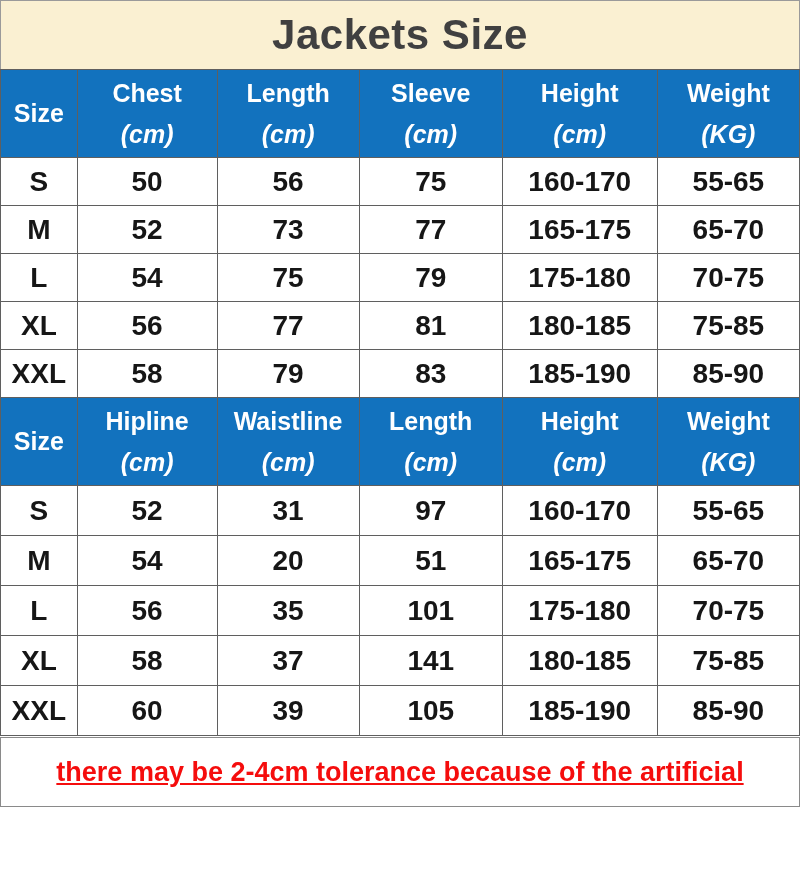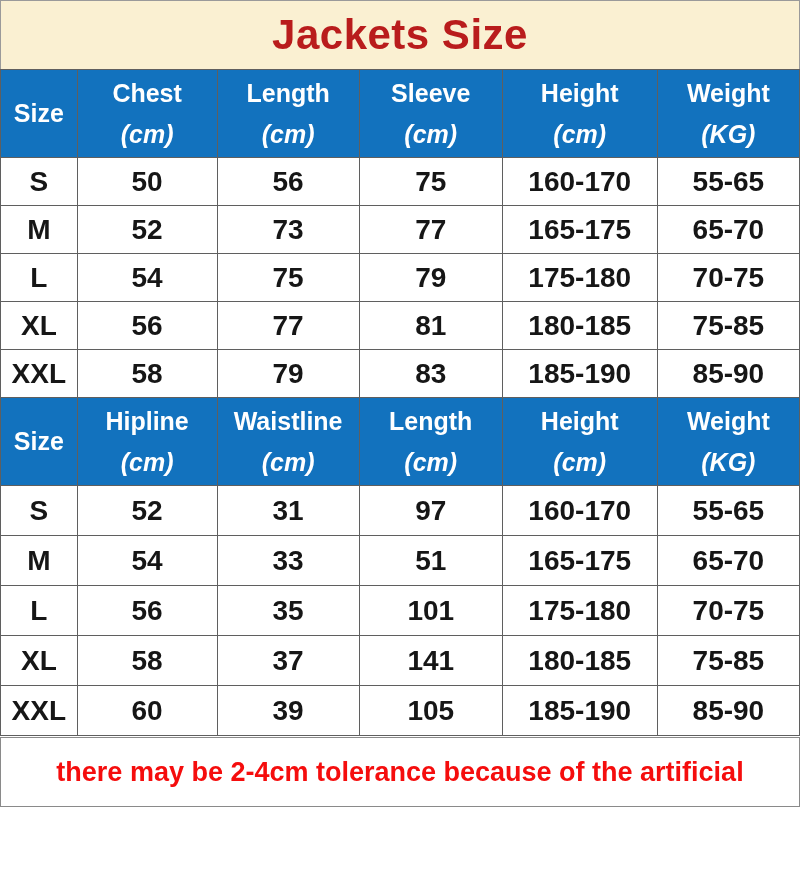--- a/index.html
+++ b/index.html
@@ -11,21 +11,21 @@
   }
   .sheet { width: 800px; height: 879px; background: #ffffff; }
 
   .title-band {
     width: 100%;
     background: #faf0d2;
     border: 1px solid #9a9a9a;
     display: flex;
     align-items: center;
     justify-content: center;
-    color: #b91c1c;
+    color: #404040;
     font-size: 42px;
     font-weight: 700;
     letter-spacing: 0.5px;
   }
   .title-band.jackets { height: 70px; }
   .title-band.pants   { height: 64px; }
 
   table.size-table {
     width: 100%;
     border-collapse: collapse;
@@ -63,20 +63,21 @@
     height: 70px;
     margin-top: 1px;
     background: #ffffff;
     border: 1px solid #8a8a8a;
     display: flex;
     align-items: center;
     justify-content: center;
     color: #f50d0d;
     font-size: 27px;
     font-weight: 600;
+    text-decoration: underline;
   }
 </style>
 </head>
 <body>
 
 <div class="sheet">
 
   <div class="title-band jackets">Jackets Size</div>
 
   <table class="size-table jackets-table">
@@ -203,21 +204,21 @@
         <td>S</td>
         <td>52</td>
         <td>31</td>
         <td>97</td>
         <td>160-170</td>
         <td>55-65</td>
       </tr>
       <tr>
         <td>M</td>
         <td>54</td>
-        <td>33</td>
+        <td>20</td>
         <td>51</td>
         <td>165-175</td>
         <td>65-70</td>
       </tr>
       <tr>
         <td>L</td>
         <td>56</td>
         <td>35</td>
         <td>101</td>
         <td>175-180</td>

